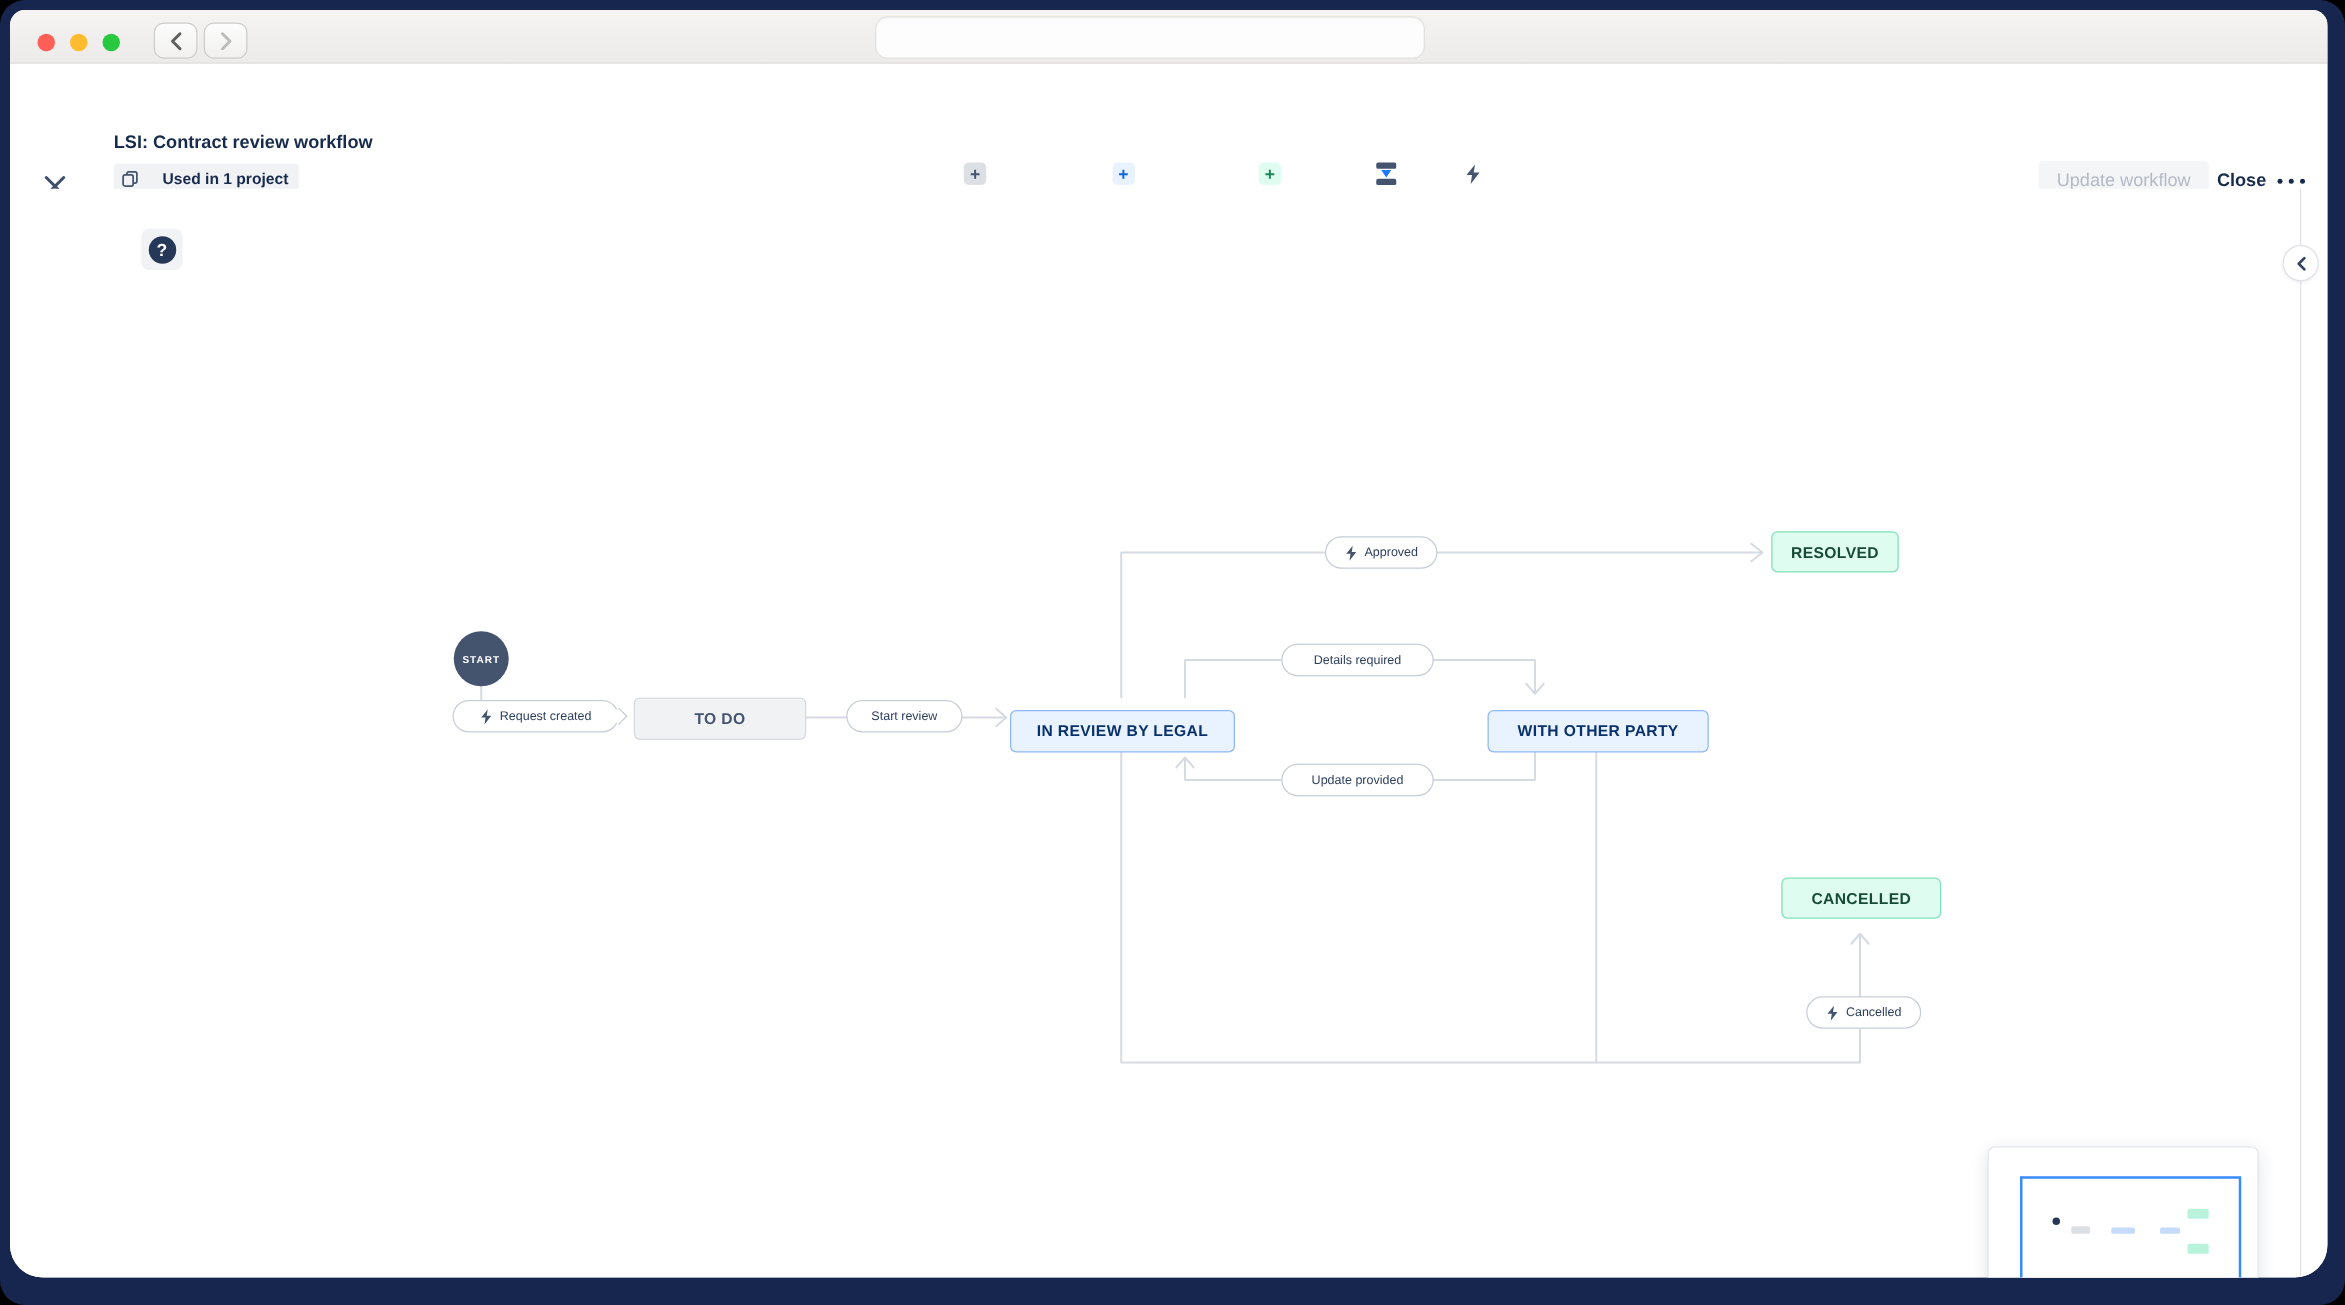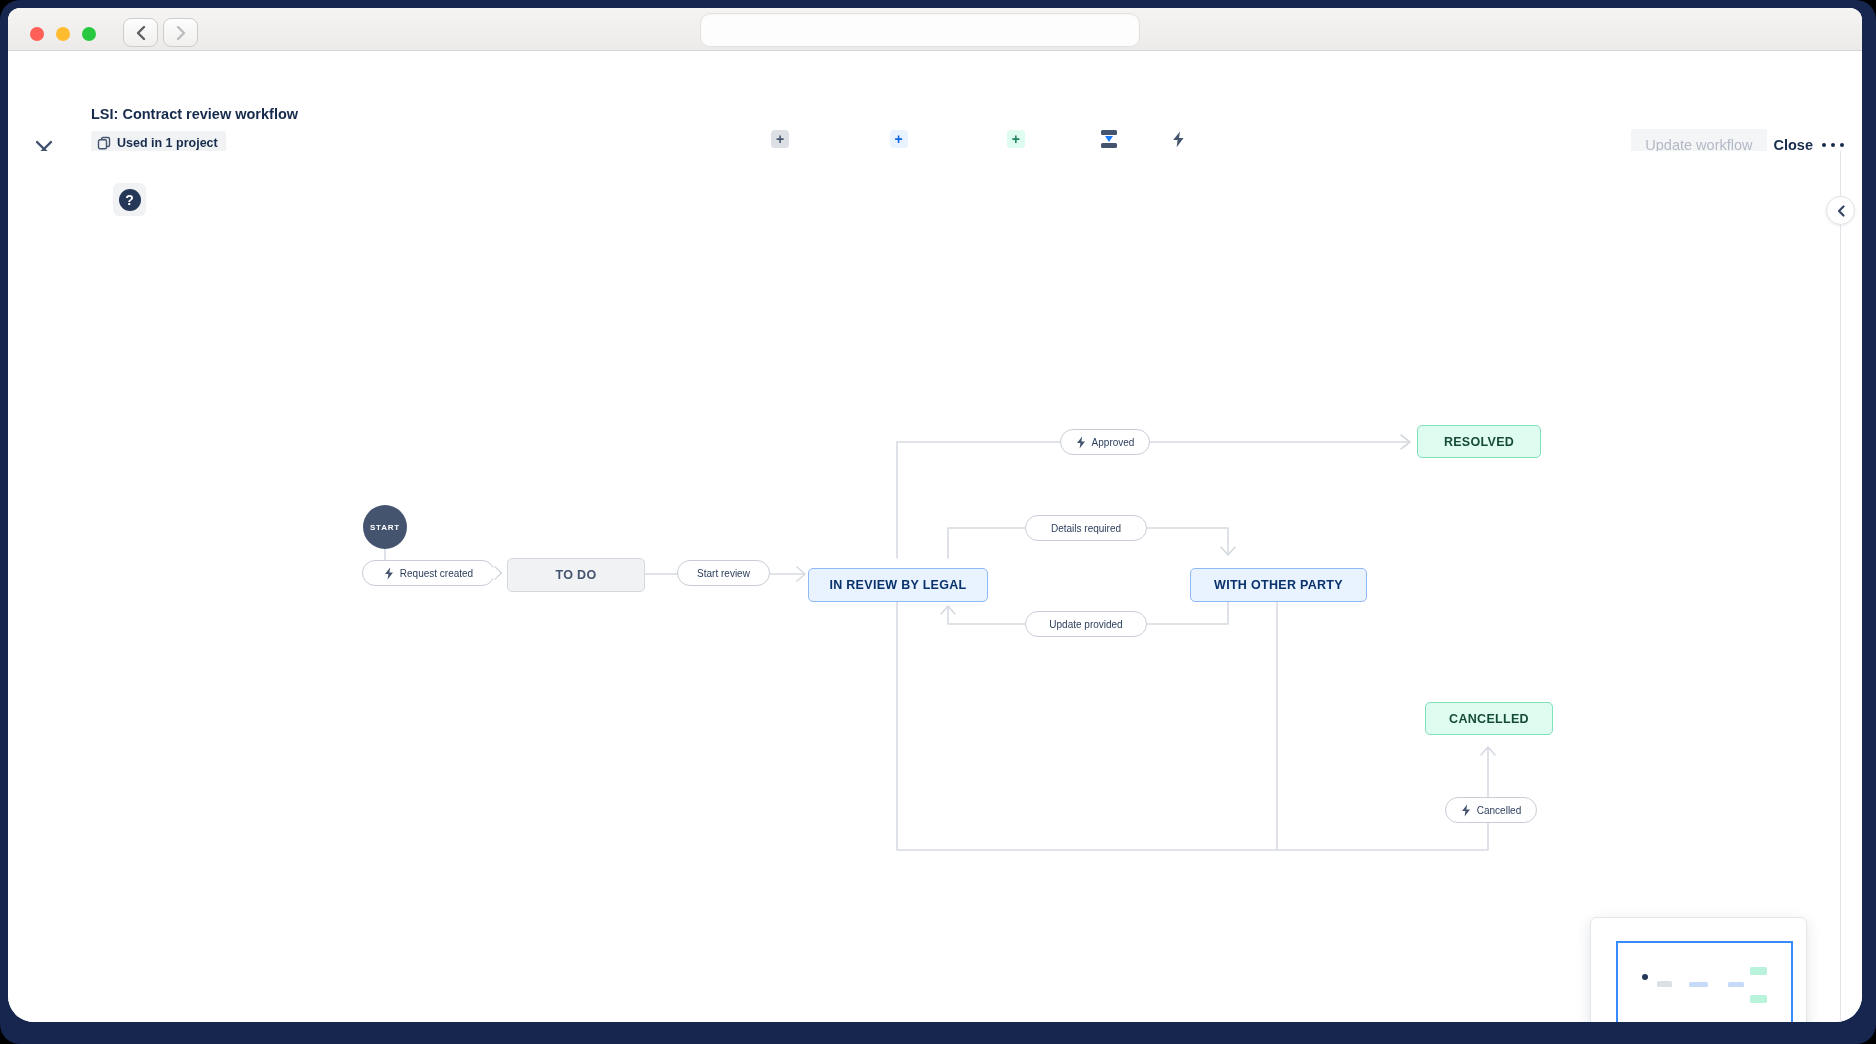--- a/index.html
+++ b/index.html
@@ -26,21 +26,21 @@
     background:#fdfdfd; border:1px solid #e2e1e0; border-radius:10px;
     box-shadow:inset 0 1px 2px rgba(0,0,0,0.04); font-size:13px; color:#555; padding:0 12px; }
 
   
   .header { position:absolute; left:0; top:43px; width:100%; height:100px; background:#fff; }
   .header-border { position:absolute; left:70px; top:142px; width:1762px; height:2px; background:#E2E4E9; }
   .close-x { position:absolute; left:22px; top:84px; width:28px; height:28px; border:none;
     background:transparent; cursor:pointer; display:flex; align-items:center; justify-content:center; }
   .title-block { position:absolute; left:83px; top:55px; }
   .page-title { font-size:14.5px; font-weight:700; color:#172B4D; }
-  .usage-badge { margin-top:9px; display:inline-flex; align-items:center; gap:6px;
+  .usage-badge { margin-top:9px; display:inline-flex; align-items:center; gap:19px;
     background:#F1F2F4; border-radius:3px; height:23px; padding:0 8px 0 6px;
     font-size:12.5px; font-weight:600; color:#172B4D; cursor:pointer; }
 
   .toolbar { position:absolute; left:735px; top:79px; display:flex; align-items:flex-start; gap:27px; }
   .tool { display:flex; flex-direction:column; align-items:center; gap:6px; cursor:pointer; }
   .ticon { width:18px; height:18px; border-radius:4px; display:flex; align-items:center;
     justify-content:center; font-weight:700; font-size:14px; line-height:1; }
   .ticon.todo { background:#DCDFE4; color:#44546F; }
   .ticon.inprog { background:#E9F2FF; color:#0C66E4; }
   .ticon.done { background:#DFFCF0; color:#1F845A; }
@@ -221,21 +221,21 @@
           <path d="M1480 646 V597"></path>
           <path d="M1473 604 L1480 596 L1487 604"></path>
         </g>
       </svg>
 
       <div class="start-node">START</div>
 
       <div class="status todo" style="left:499px; top:407px; width:138px;">TO DO</div>
       <div class="status inprogress" style="left:800px; top:407px; width:180px;">IN REVIEW BY LEGAL</div>
       <div class="status inprogress" style="left:1182px; top:407px; width:177px;">WITH OTHER PARTY</div>
-      <div class="status done" style="left:1409px; top:274px; width:124px; height:33px;">RESOLVED</div>
+      <div class="status done" style="left:1409px; top:274px; width:102px; height:33px;">RESOLVED</div>
       <div class="status done" style="left:1417px; top:551px; width:128px; height:33px;">CANCELLED</div>
 
       <div class="pill pointed" style="left:354px; top:409px; width:133px;">
         <svg width="10" height="13" viewBox="0 0 10 13">
           <path d="M6.2 0.5 L1 7 H4.4 L3.6 12.5 L9 5.6 H5.4 Z" fill="#44546F"></path>
           </svg>
         <span>Request created</span>
       </div>
       <div class="pill" style="left:669px; top:409px; width:93px;">
         <span>Start review</span>

